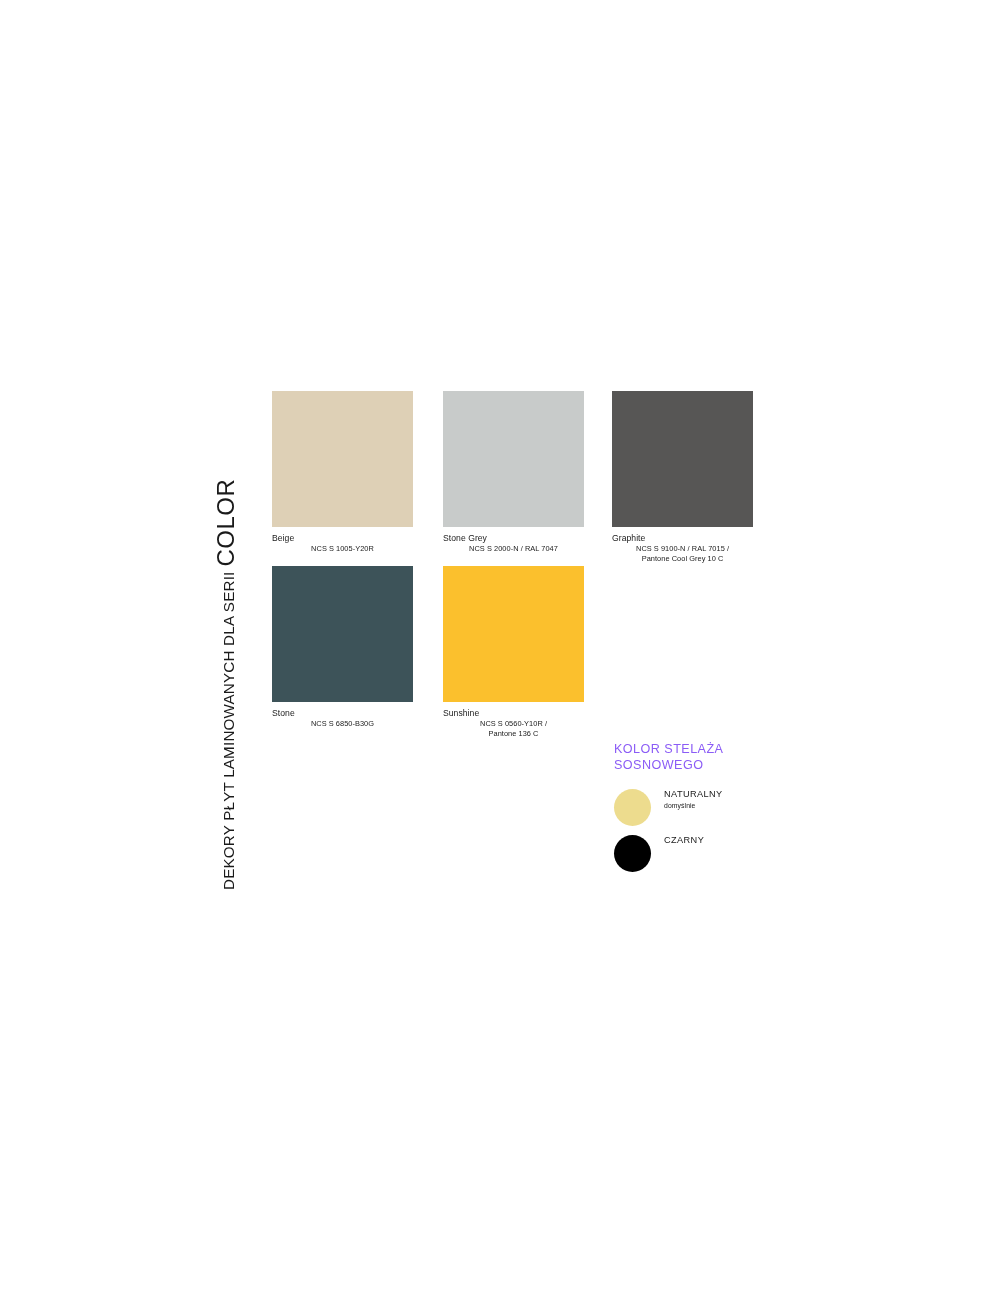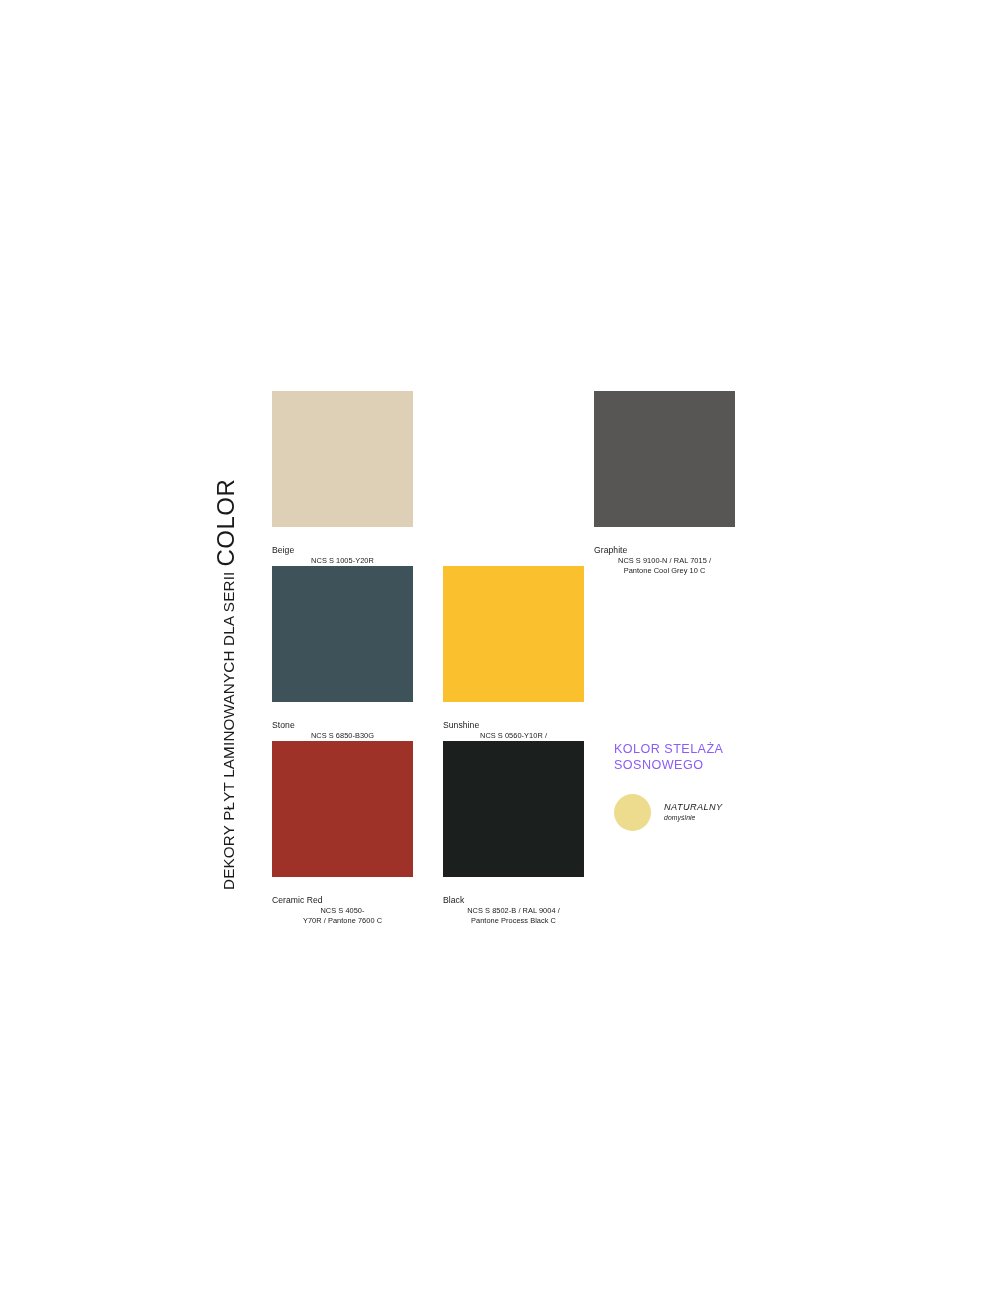--- a/index.html
+++ b/index.html
@@ -73,29 +73,29 @@
     position: relative;
     height: 175px;
   }
   .swatch-cell {
     position: absolute;
     top: 0;
     width: 141px;
   }
   .swatch-cell.col-0 { left: 0px; }
   .swatch-cell.col-1 { left: 171px; }
-  .swatch-cell.col-2 { left: 322px; }
+  .swatch-cell.col-2 { left: 340px; }
 
   .swatch-chip {
     width: 141px;
     height: 136px;
     display: block;
   }
   .swatch-meta {
-    padding-top: 18px;
+    padding-top: 6px;
   }
   .swatch-name {
     font-size: 8.6px;
     line-height: 11px;
     color: #1a1a1a;
     letter-spacing: 0.05px;
   }
   .swatch-code {
     font-size: 7.4px;
     line-height: 9.6px;
@@ -117,23 +117,21 @@
     line-height: 15.5px;
     letter-spacing: 0.45px;
     color: #8b5cf6;
     white-space: pre-line;
   }
   .frame-options {
     margin-top: 16px;
   }
   .frame-option {
     display: flex;
-    align-items: center;
     height: 46px;
-    font-style: italic;
   }
   .frame-dot {
     width: 37px;
     height: 37px;
     border-radius: 50%;
     flex: 0 0 auto;
     box-sizing: border-box;
   }
   .frame-dot.outlined {
     border: 1px solid #9a9a9a;
@@ -169,20 +167,27 @@
   <div id="swatch-grid">
 
     <div class="swatch-row">
       <div class="swatch-cell col-0">
         <span class="swatch-chip" style="background-color: rgb(222, 208, 182);"></span>
         <div class="swatch-meta">
           <div class="swatch-name">Beige</div>
           <div class="swatch-code">NCS S 1005-Y20R</div>
         </div>
       </div>
+      <div class="swatch-cell col-1">
+        <span class="swatch-chip" style="background-color: rgb(200, 203, 202);"></span>
+        <div class="swatch-meta">
+          <div class="swatch-name">Stone Grey</div>
+          <div class="swatch-code">NCS S 2000-N / RAL 7047</div>
+        </div>
+      </div>
       <div class="swatch-cell col-2">
         <span class="swatch-chip" style="background-color: rgb(87, 86, 85);"></span>
         <div class="swatch-meta">
           <div class="swatch-name">Graphite</div>
           <div class="swatch-code">NCS S 9100-N / RAL 7015 /
 Pantone Cool Grey 10 C</div>
         </div>
       </div>
     </div>
 
@@ -197,52 +202,41 @@
       <div class="swatch-cell col-1">
         <span class="swatch-chip" style="background-color: rgb(251, 192, 45);"></span>
         <div class="swatch-meta">
           <div class="swatch-name">Sunshine</div>
           <div class="swatch-code">NCS S 0560-Y10R /
 Pantone 136 C</div>
         </div>
       </div>
     </div>
 
-    <div class="swatch-row">
-      <div class="swatch-cell col-0">
-        <span class="swatch-chip" style="background-color: rgb(158, 49, 40);"></span>
-        <div class="swatch-meta">
-          <div class="swatch-name">Ceramic Red</div>
-          <div class="swatch-code">NCS S 4050-
-Y70R / Pantone 7600 C</div>
-        </div>
-      </div>
-      <div class="swatch-cell col-1">
-        <span class="swatch-chip" style="background-color: rgb(27, 31, 29);"></span>
-        <div class="swatch-meta">
-          <div class="swatch-name">Black</div>
-          <div class="swatch-code">NCS S 8502-B / RAL 9004 /
-Pantone Process Black C</div>
-        </div>
-      </div>
-    </div>
 
   </div>
 
   <div id="frame-panel">
     <div class="frame-title">KOLOR STELAŻA
 SOSNOWEGO</div>
     <div class="frame-options">
 
       <div class="frame-option">
         <span class="frame-dot" style="background-color: rgb(237, 220, 142);"></span>
         <div class="frame-labels">
           <div class="frame-label">NATURALNY</div>
           <div class="frame-sublabel">domyślnie</div>
         </div>
       </div>
 
 
+      <div class="frame-option">
+        <span class="frame-dot" style="background-color: rgb(0, 0, 0);"></span>
+        <div class="frame-labels">
+          <div class="frame-label">CZARNY</div>
+          <div class="frame-sublabel"></div>
+        </div>
+      </div>
 
     </div>
   </div>
 
 </div>
 
 </body></html>

